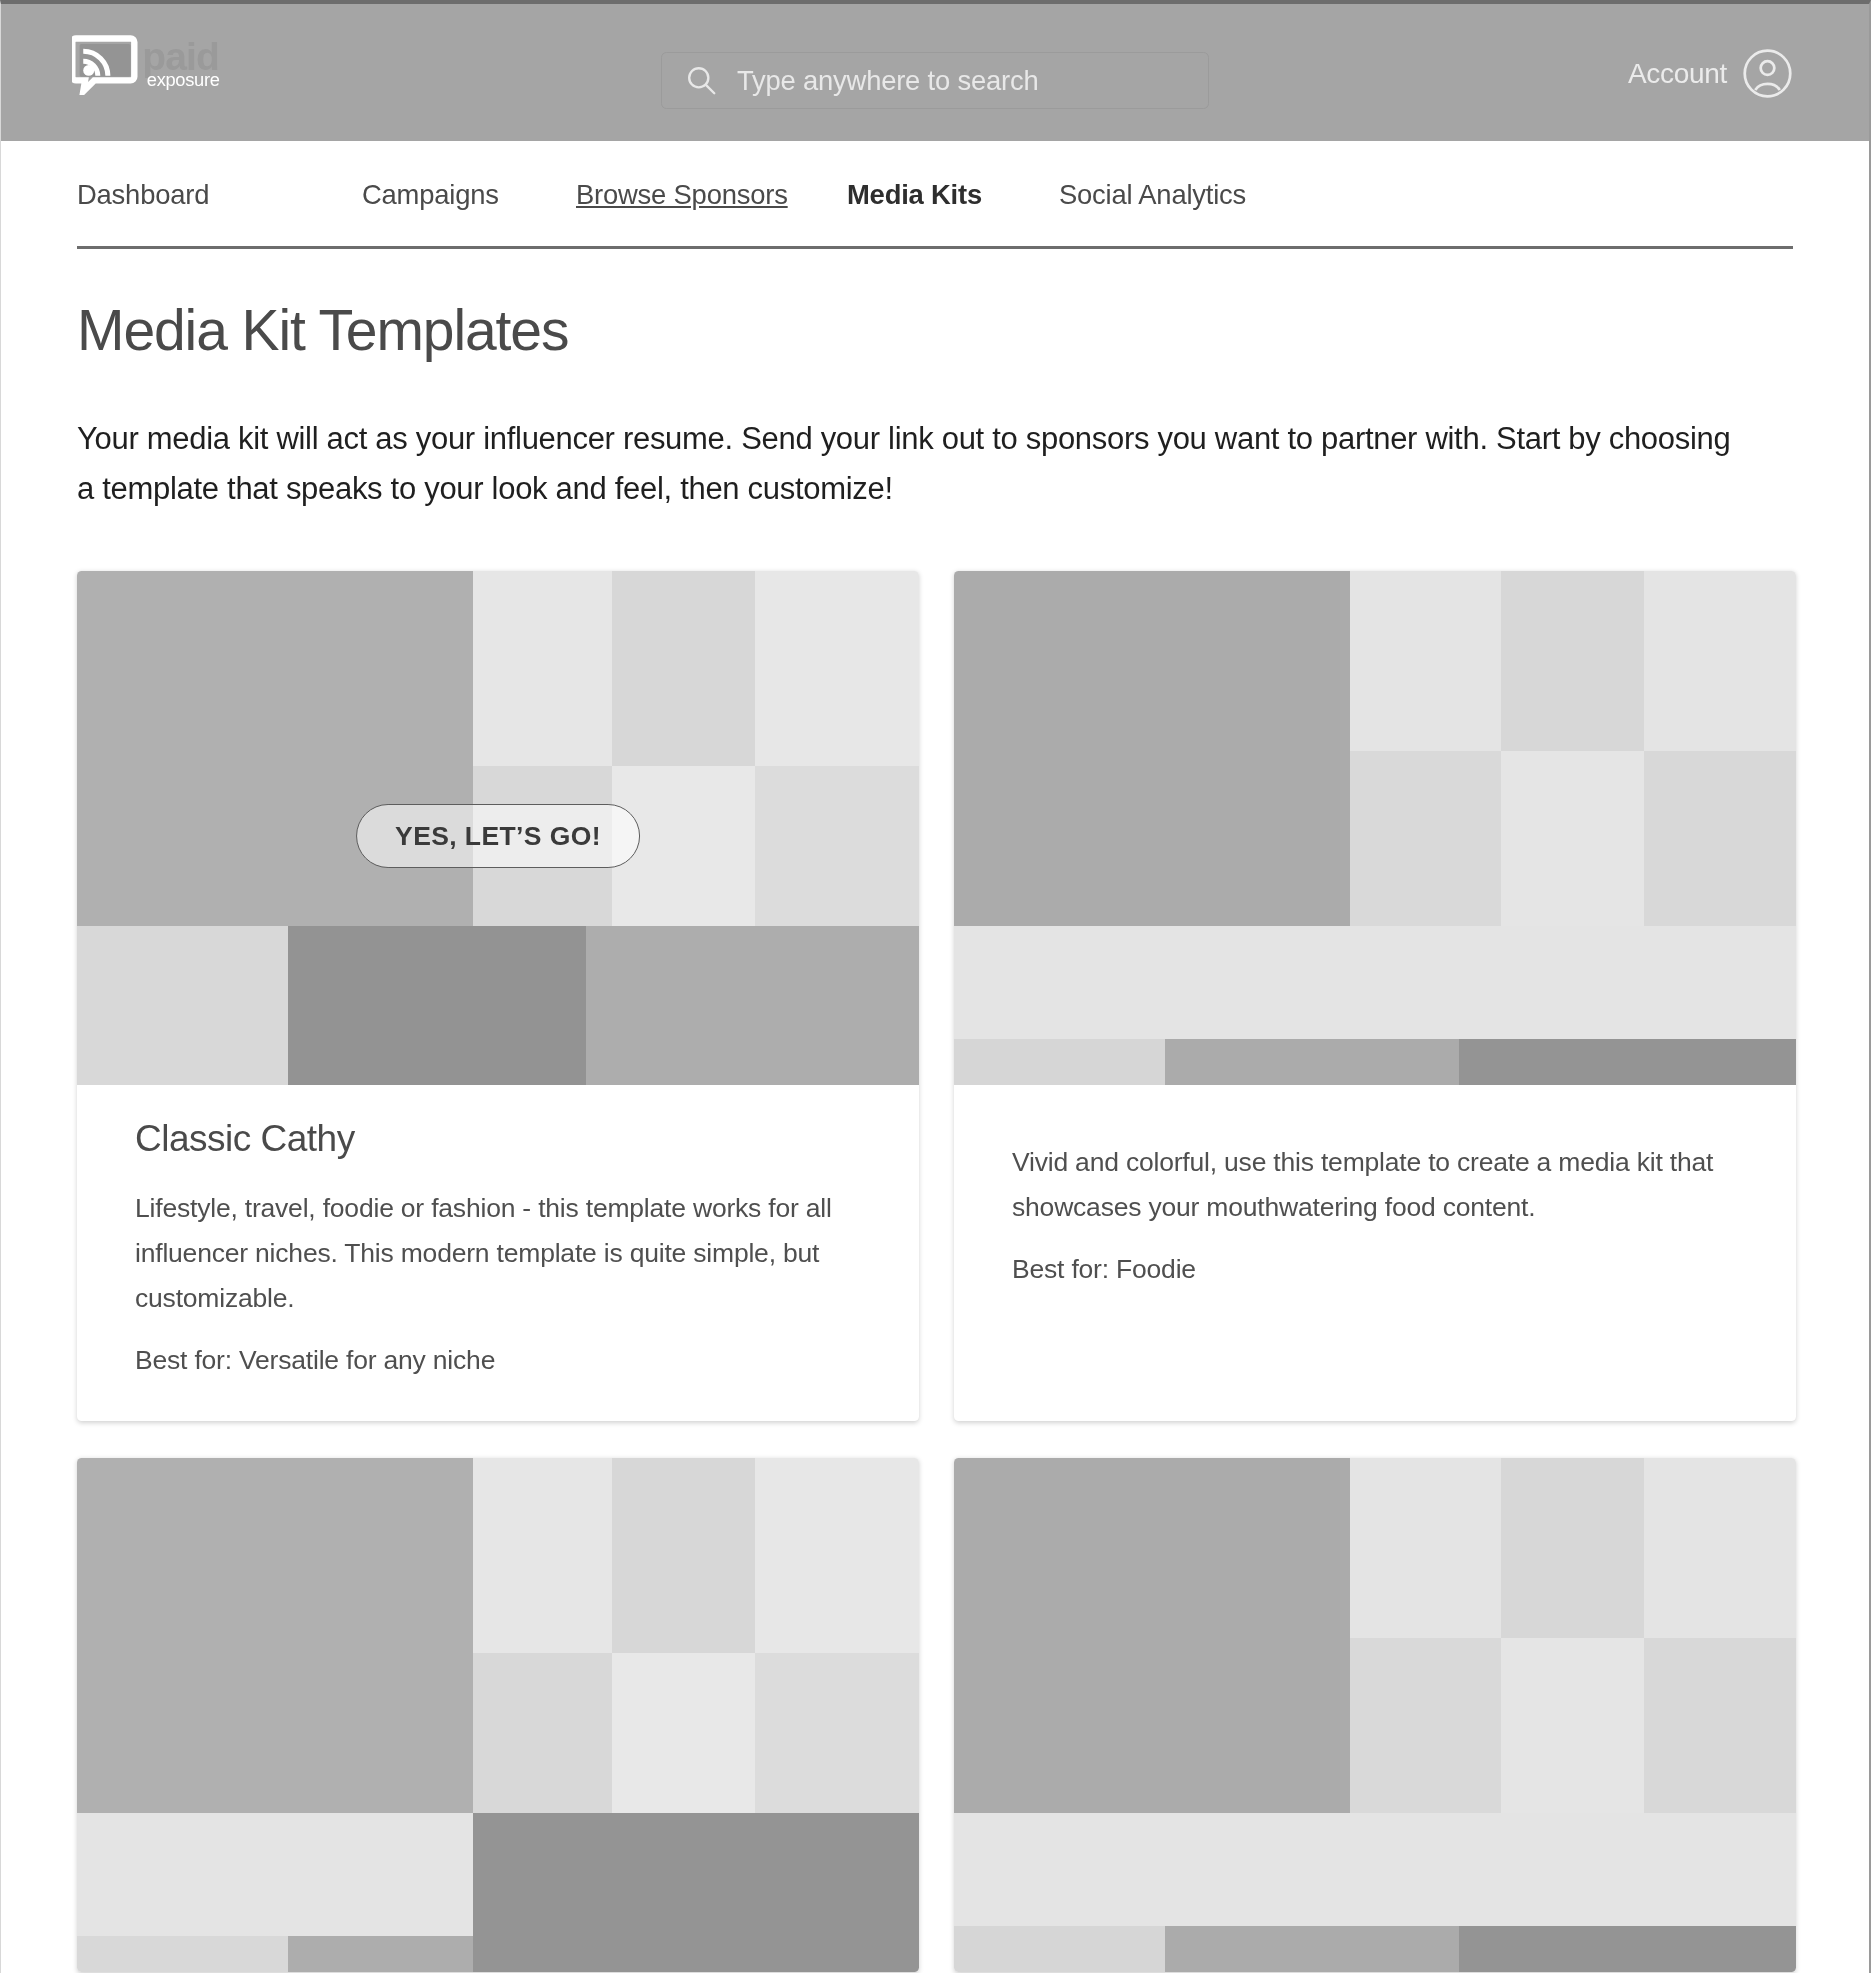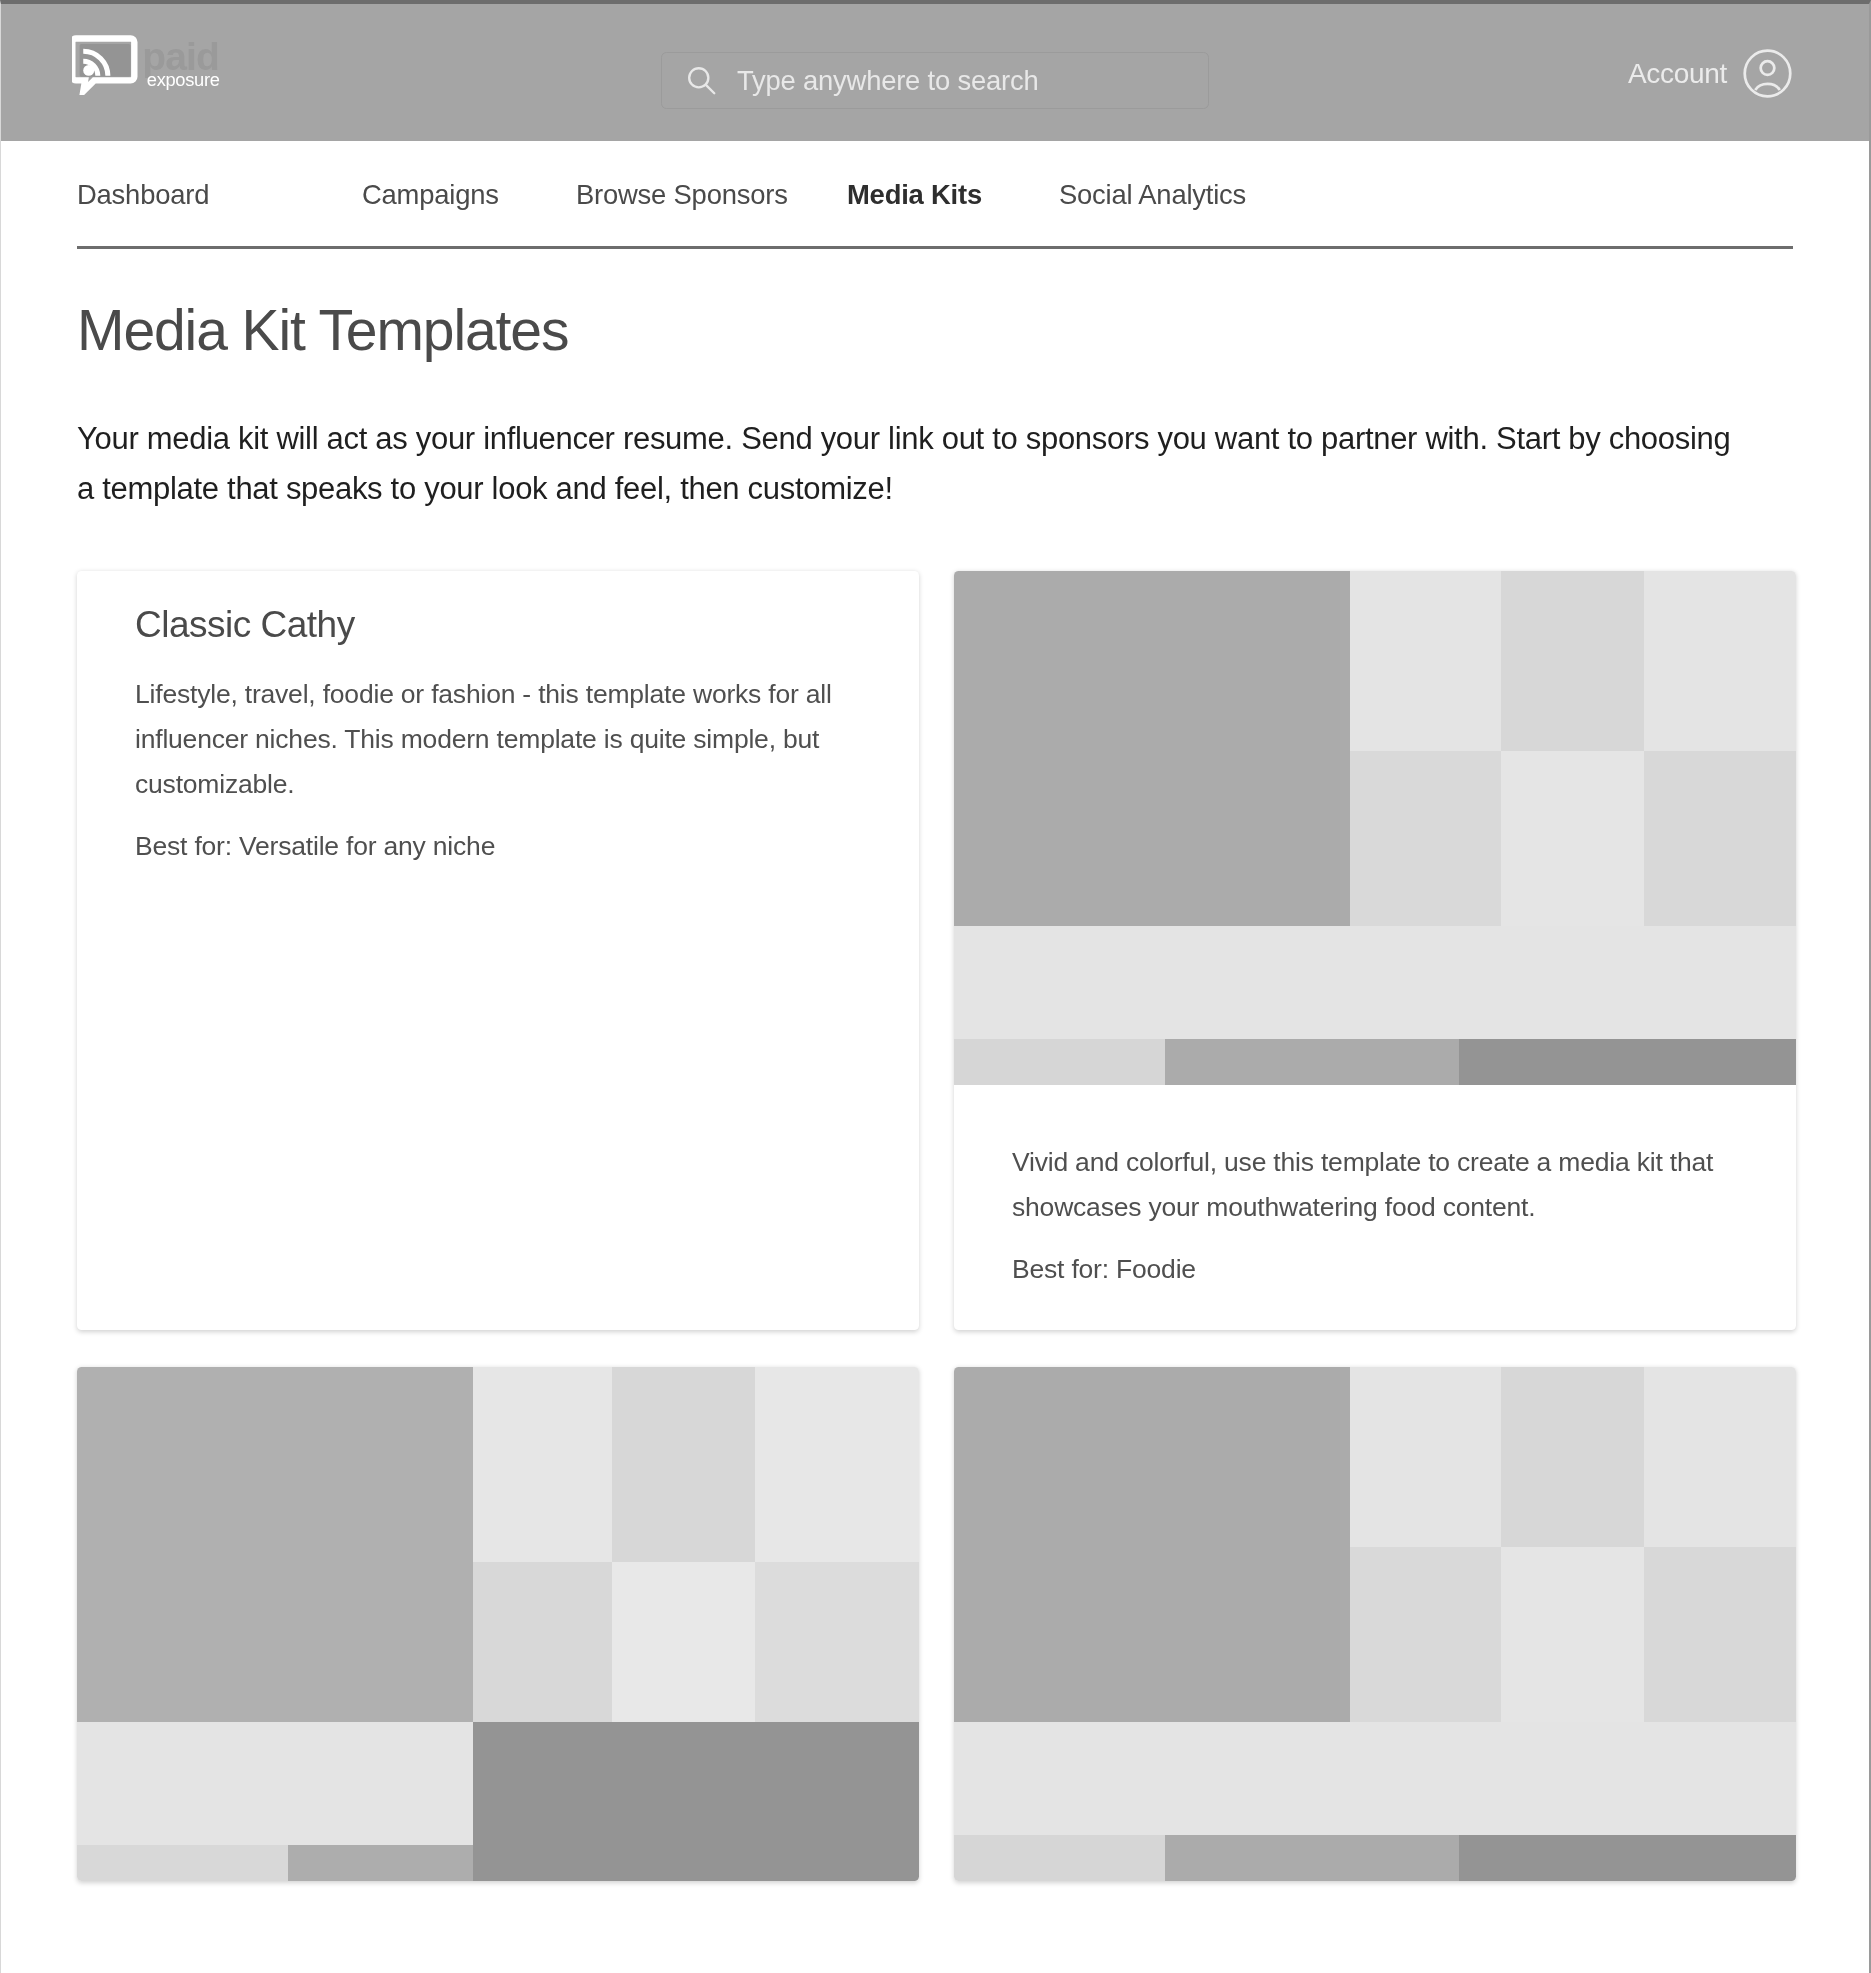--- a/index.html
+++ b/index.html
@@ -120,21 +120,21 @@
   }
   .nav-item {
     font-size: 27.4px;
     color: #4a4a4a;
     letter-spacing: -0.2px;
     cursor: pointer;
     white-space: nowrap;
   }
   .nav-item.w0 { width: 285px; }
   .nav-item.w1 { width: 214px; }
-  .nav-item.w2 { width: 271px; }
+  .nav-item.w2 { width: 271px; text-decoration: underline; }
   .nav-item.w3 { width: 212px; }
   .nav-item.active { font-weight: 700; color: #2e2e2e; }
 
   
   .content { padding: 0 76px; }
   .page-title {
     margin-top: 48px;
     font-size: 57px;
     font-weight: 400;
     color: #4a4a4a;
@@ -268,20 +268,37 @@
     </div>
   </div>
 
   <div class="content">
     <h1 class="page-title">Media Kit Templates</h1>
     <p class="page-desc">Your media kit will act as your influencer resume. Send your link out to sponsors you want to partner with. Start by choosing a template that speaks to your look and feel, then customize!</p>
 
     <div class="card-grid">
 
       <div class="card">
+        <div class="card-thumb">
+          <div class="mosaic">
+            <div class="tile" style="left:0;top:0;width:34.2%;height:38%;background:#b0b0b0;"></div>
+            <div class="tile" style="left:34.2%;top:0;width:12.8%;height:38%;background:#b0b0b0;"></div>
+            <div class="tile" style="left:47%;top:0;width:16.5%;height:38%;background:#e6e6e6;"></div>
+            <div class="tile" style="left:63.5%;top:0;width:17%;height:38%;background:#d7d7d7;"></div>
+            <div class="tile" style="left:80.5%;top:0;width:19.5%;height:38%;background:#e7e7e7;"></div>
+            <div class="tile" style="left:0;top:38%;width:47%;height:31%;background:#b0b0b0;"></div>
+            <div class="tile" style="left:47%;top:38%;width:16.5%;height:31%;background:#d8d8d8;"></div>
+            <div class="tile" style="left:63.5%;top:38%;width:17%;height:31%;background:#e8e8e8;"></div>
+            <div class="tile" style="left:80.5%;top:38%;width:19.5%;height:31%;background:#dcdcdc;"></div>
+            <div class="tile" style="left:0;top:69%;width:25%;height:31%;background:#d8d8d8;"></div>
+            <div class="tile" style="left:25%;top:69%;width:35.5%;height:31%;background:#939393;"></div>
+            <div class="tile" style="left:60.5%;top:69%;width:39.5%;height:31%;background:#adadad;"></div>
+          </div>
+          <div class="cta-btn">YES, LET’S GO!</div>
+        </div>
         <div class="card-body">
           <div class="card-title">Classic Cathy</div>
           <div class="card-desc">Lifestyle, travel, foodie or fashion - this template works for all influencer niches. This modern template is quite simple, but customizable.</div>
           <div class="card-bestfor">Best for: Versatile for any niche</div>
         </div>
       </div>
 
       <div class="card">
         <div class="card-thumb">
           <div class="mosaic">

